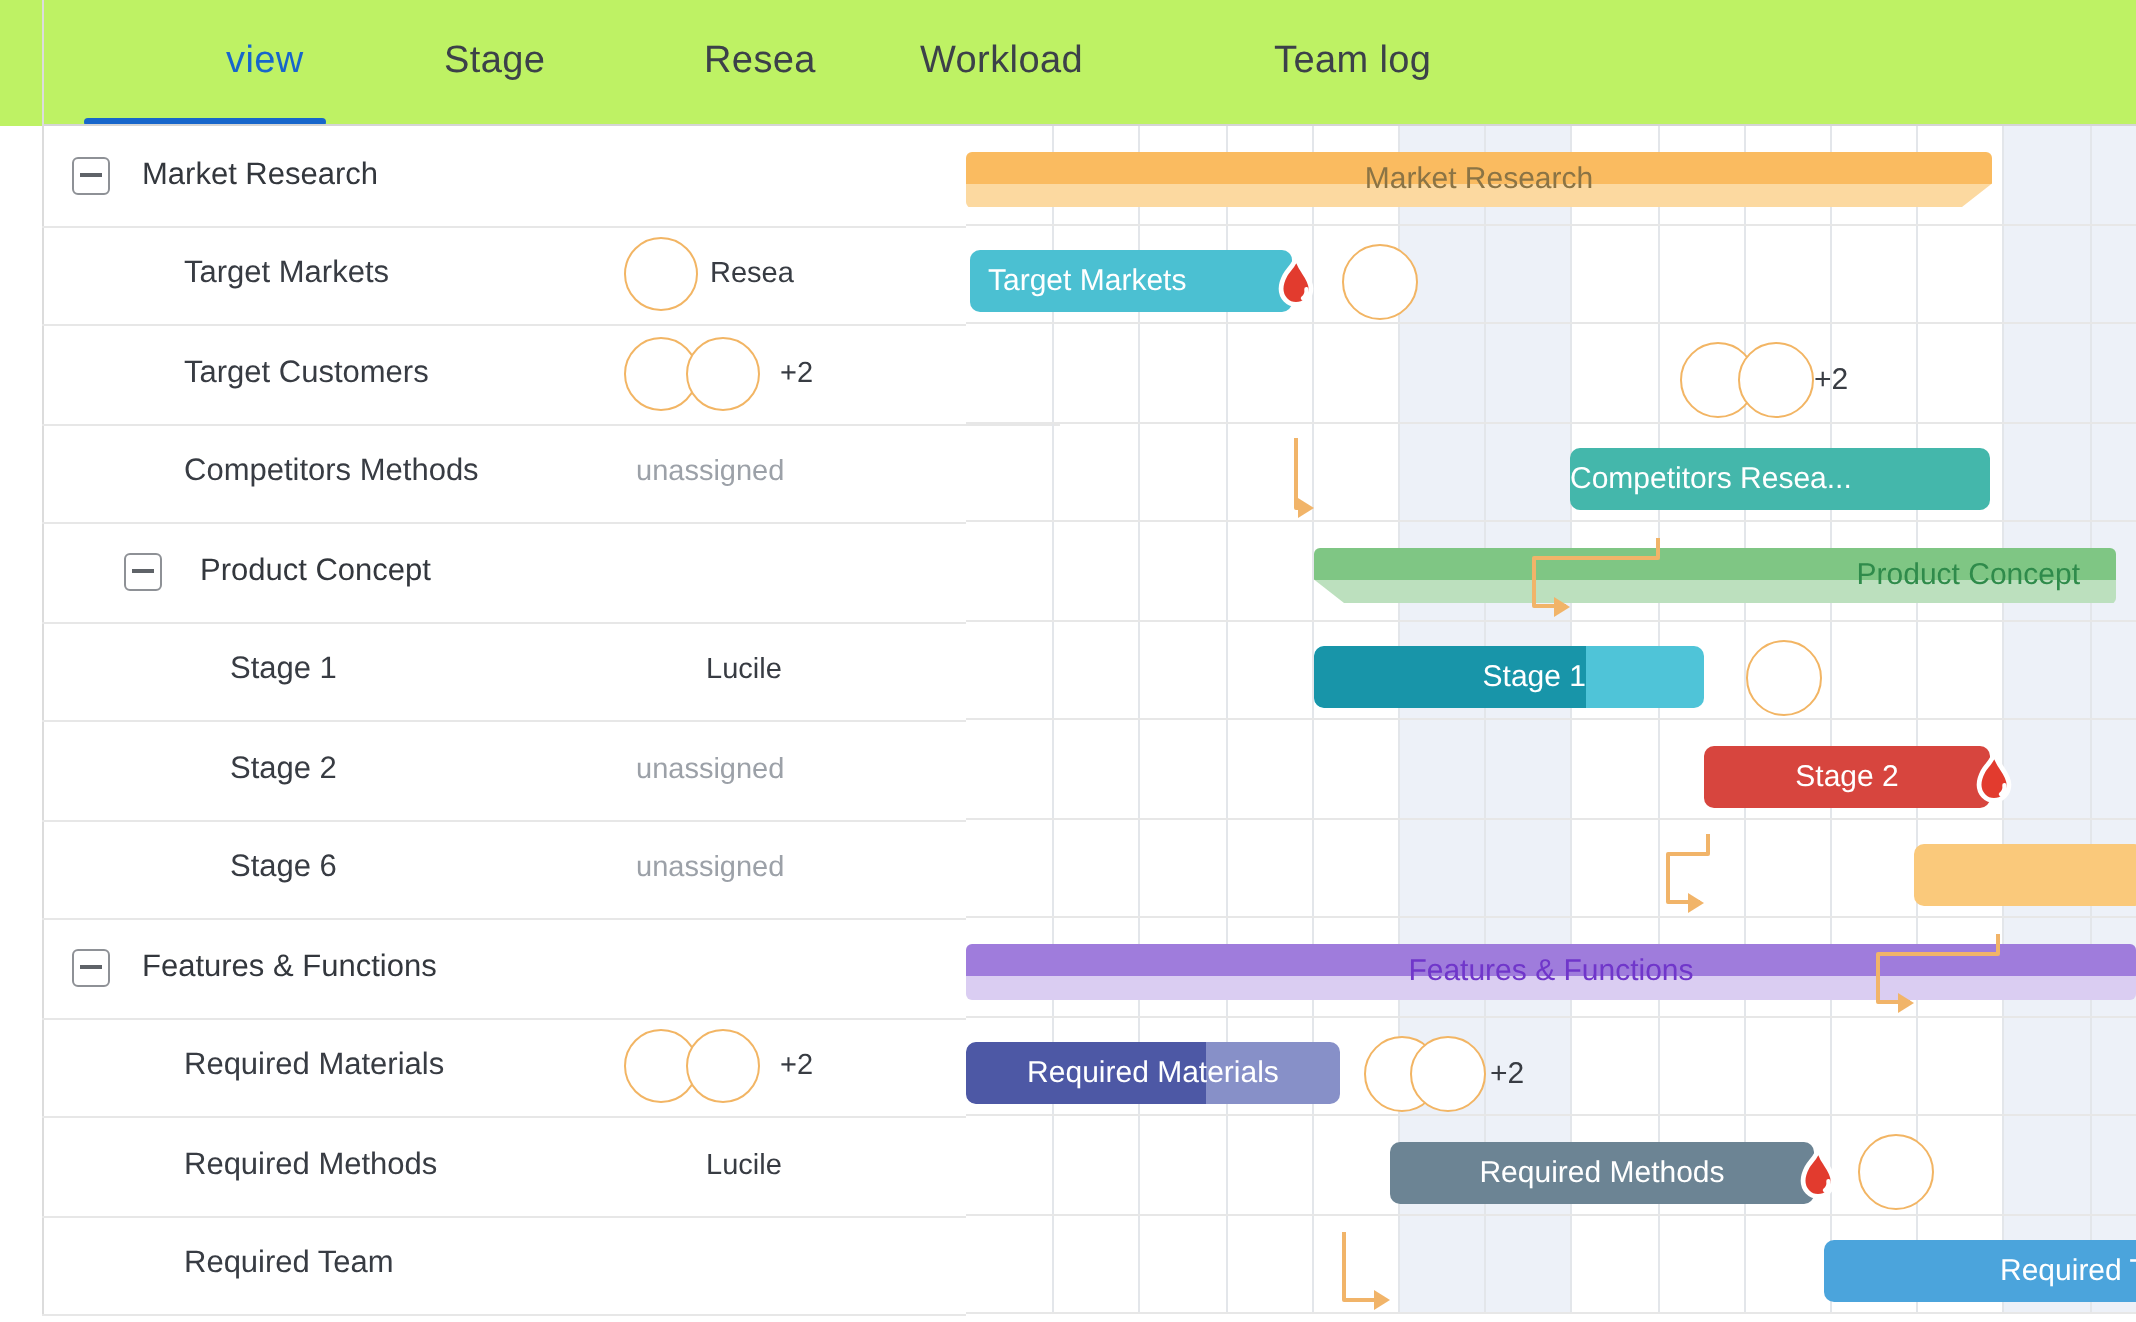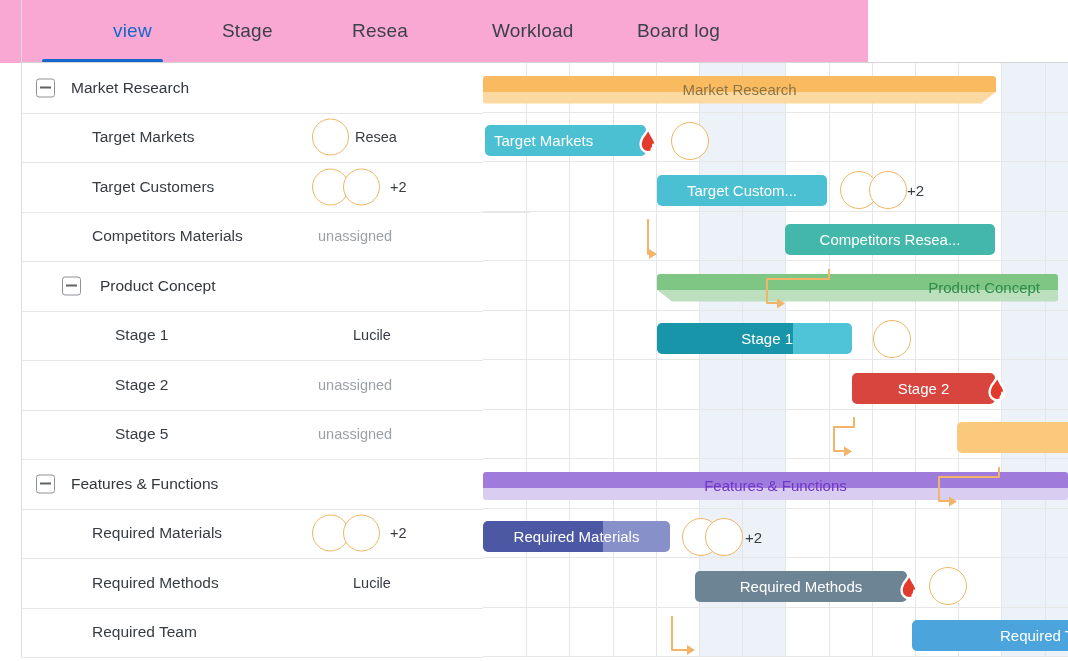--- a/index.html
+++ b/index.html
@@ -1,20 +1,20 @@
 <!DOCTYPE html>
 <html><head>
 <meta charset="utf-8">
 <style>
   html,body{margin:0;padding:0;background:#fff;}
   body{width:1068px;height:661px;overflow:hidden;position:relative;
        font-family:"Liberation Sans","DejaVu Sans",sans-serif;
        -webkit-font-smoothing:antialiased;}
   
-  #topbar{position:absolute;left:0;top:0;width:868px;height:63px;background:#f9a8d4;}
+  #topbar{position:absolute;left:0;top:0;width:1068px;height:63px;background:#bef264;}
   .tab{position:absolute;top:20px;font-size:19px;color:#3c4149;letter-spacing:.2px;cursor:pointer;white-space:nowrap;}
   .tab.active{color:#1766cb;font-weight:500;}
   #tab-underline{position:absolute;top:59px;height:4px;background:#1766cb;border-radius:2px;}
   #topbar-border{position:absolute;left:21px;top:62px;width:1047px;height:1px;background:#d5d5d5;}
   #left-border{position:absolute;left:21px;top:0;width:1px;height:657px;background:#dcdcdc;}
   
   .lrow{position:absolute;left:21px;width:462px;border-bottom:1px solid #e7e7e7;background:transparent;}
   .lrow .rowlabel{position:absolute;top:50%;transform:translateY(-50%);font-size:15.5px;color:#383c43;white-space:nowrap;}
   .lrow .rowlabel.group{font-weight:500;color:#33373d;}
   .toggle{position:absolute;top:50%;transform:translateY(-50%);width:17px;height:17px;border:1.5px solid #8e9196;border-radius:3px;background:#fff;cursor:pointer;}
@@ -42,22 +42,22 @@
   .plus2{position:absolute;font-size:15px;color:#383c43;z-index:4;transform:translateY(-50%);}
   .flame{position:absolute;z-index:5;}
 </style>
 </head>
 <body>
 
 <div id="topbar">
     <div class="tab active" style="left: 113px;">view</div>
     <div class="tab" style="left: 222px;">Stage</div>
     <div class="tab" style="left: 352px;">Resea</div>
-    <div class="tab" style="left: 460px; margin-left: 32px;">Workload</div>
-    <div class="tab" style="left: 637px;">Board log</div>
+    <div class="tab" style="left: 460px;">Workload</div>
+    <div class="tab" style="left: 637px;">Team log</div>
   </div>
 <div id="tab-underline" style="left: 42px; width: 121px; background: rgb(23, 102, 203);"></div>
 <div id="topbar-border"></div>
 <div id="left-border"></div>
 <div id="left-panel">
     <div class="lrow" style="top: 63px; height: 49.5px;">
       <div class="toggle" style="left: 15px;"></div>
       <div class="rowlabel group" style="left: 50px;">Market Research</div>
     </div>
     <div class="lrow" style="top: 112.5px; height: 49.5px;">
@@ -69,21 +69,21 @@
     </div>
     <div class="lrow" style="top: 162px; height: 49.5px; padding-left: 47px;">
       <div class="rowlabel" style="left: 71px;">Target Customers</div>
       <div class="assignee">
         <div class="circle" style="left: 291px;"></div>
         <div class="circle" style="left: 322px;"></div>
         <div class="a-label" style="left: 369px;">+2</div>
       </div>
     </div>
     <div class="lrow" style="top: 211.5px; height: 49.5px;">
-      <div class="rowlabel" style="left: 71px;">Competitors Materials</div>
+      <div class="rowlabel" style="left: 71px;">Competitors Methods</div>
       <div class="assignee">
         <div class="a-label unassigned" style="left: 297px;">unassigned</div>
       </div>
     </div>
     <div class="lrow" style="top: 261px; height: 49.5px;">
       <div class="toggle" style="left: 41px;"></div>
       <div class="rowlabel group" style="left: 79px;">Product Concept</div>
     </div>
     <div class="lrow" style="top: 310.5px; height: 49.5px;">
       <div class="rowlabel" style="left: 94px;">Stage 1</div>
@@ -91,21 +91,21 @@
         <div class="a-label" style="left: 332px;">Lucile</div>
       </div>
     </div>
     <div class="lrow" style="top: 360px; height: 49.5px;">
       <div class="rowlabel" style="left: 94px;">Stage 2</div>
       <div class="assignee">
         <div class="a-label unassigned" style="left: 297px;">unassigned</div>
       </div>
     </div>
     <div class="lrow" style="top: 409.5px; height: 49.5px;">
-      <div class="rowlabel" style="left: 94px;">Stage 5</div>
+      <div class="rowlabel" style="left: 94px;">Stage 6</div>
       <div class="assignee">
         <div class="a-label unassigned" style="left: 297px;">unassigned</div>
       </div>
     </div>
     <div class="lrow" style="top: 459px; height: 49.5px;">
       <div class="toggle" style="left: 15px;"></div>
       <div class="rowlabel group" style="left: 50px;">Features &amp; Functions</div>
     </div>
     <div class="lrow" style="top: 508.5px; height: 49.5px;">
       <div class="rowlabel" style="left: 71px;">Required Materials</div>
@@ -173,28 +173,25 @@
       <div class="sum-label" style="color: rgb(139, 116, 69); justify-content: center;">Market Research</div>
     </div>
     <div class="bar task" style="left: 2px; width: 161px; top: 62px; height: 31px; background: rgb(75, 192, 210);">
       <div class="blabel" style="text-align: left; padding-left: 9px;">Target Markets</div>
     </div>
     <div class="flame" style="left: 149px; top: 61px;"><svg width="32" height="34" viewBox="0 0 24 25">
         <path d="M12 1.2 C 12.6 5.2, 9.2 7.6, 7.9 9.9 C 6.9 11.8, 6.4 13.4, 6.4 15 A 5.6 5.9 0 0 0 17.6 15 C 17.6 12.6, 16.2 10.6, 14.9 8.7 C 13.8 7.1, 12.2 4.8, 12 1.2 Z" fill="#e23b2e" stroke="#ffffff" stroke-width="1.8"></path>
         <path d="M14.6 18.6 C 15.6 17.8, 16.1 16.6, 15.9 15.2" fill="none" stroke="#ffffff" stroke-width="1.6" stroke-linecap="round"></path>
       </svg></div>
     <div class="chart-circle" style="left: 188px; top: 58.5px;"></div>
-    <div class="bar task" style="left: 174px; width: 170px; top: 111.5px; height: 31px; background: rgb(75, 192, 210);">
-      <div class="blabel" style="text-align: center;">Target Custom...</div>
-    </div>
     <div class="chart-circle" style="left: 357px; top: 108px;"></div>
     <div class="chart-circle" style="left: 386px; top: 108px;"></div>
     <div class="plus2" style="left: 424px; top: 127px;">+2</div>
     <div class="bar task" style="left: 302px; width: 210px; top: 161px; height: 31px; background: rgb(68, 183, 171);">
-      <div class="blabel" style="text-align: center;">Competitors Resea...</div>
+      <div class="blabel" style="text-align: left;">Competitors Resea...</div>
     </div>
     <div class="bar summary" style="left: 174px; width: 401px; top: 210.5px; height: 28px; clip-path: polygon(0px 0px, 100% 0px, 100% 100%, 15px 100%, 0px 58%);">
       <div class="sum-top" style="background: rgb(127, 198, 132);"></div>
       <div class="sum-bot" style="background: rgb(188, 224, 190);"></div>
       <div class="sum-label" style="color: rgb(47, 139, 75); justify-content: flex-end; padding-right: 18px;">Product Concept</div>
     </div>
     <div class="bar task" style="left: 174px; width: 195px; top: 260px; height: 31px; background: rgb(79, 196, 216);">
       <div class="prog" style="width: 136px; background: rgb(24, 149, 169); border-radius: 5px 0px 0px 5px;"></div>
       <div class="blabel" style="text-align: right; width: 136px; padding-right: 10px;">Stage 1</div>
     </div>

